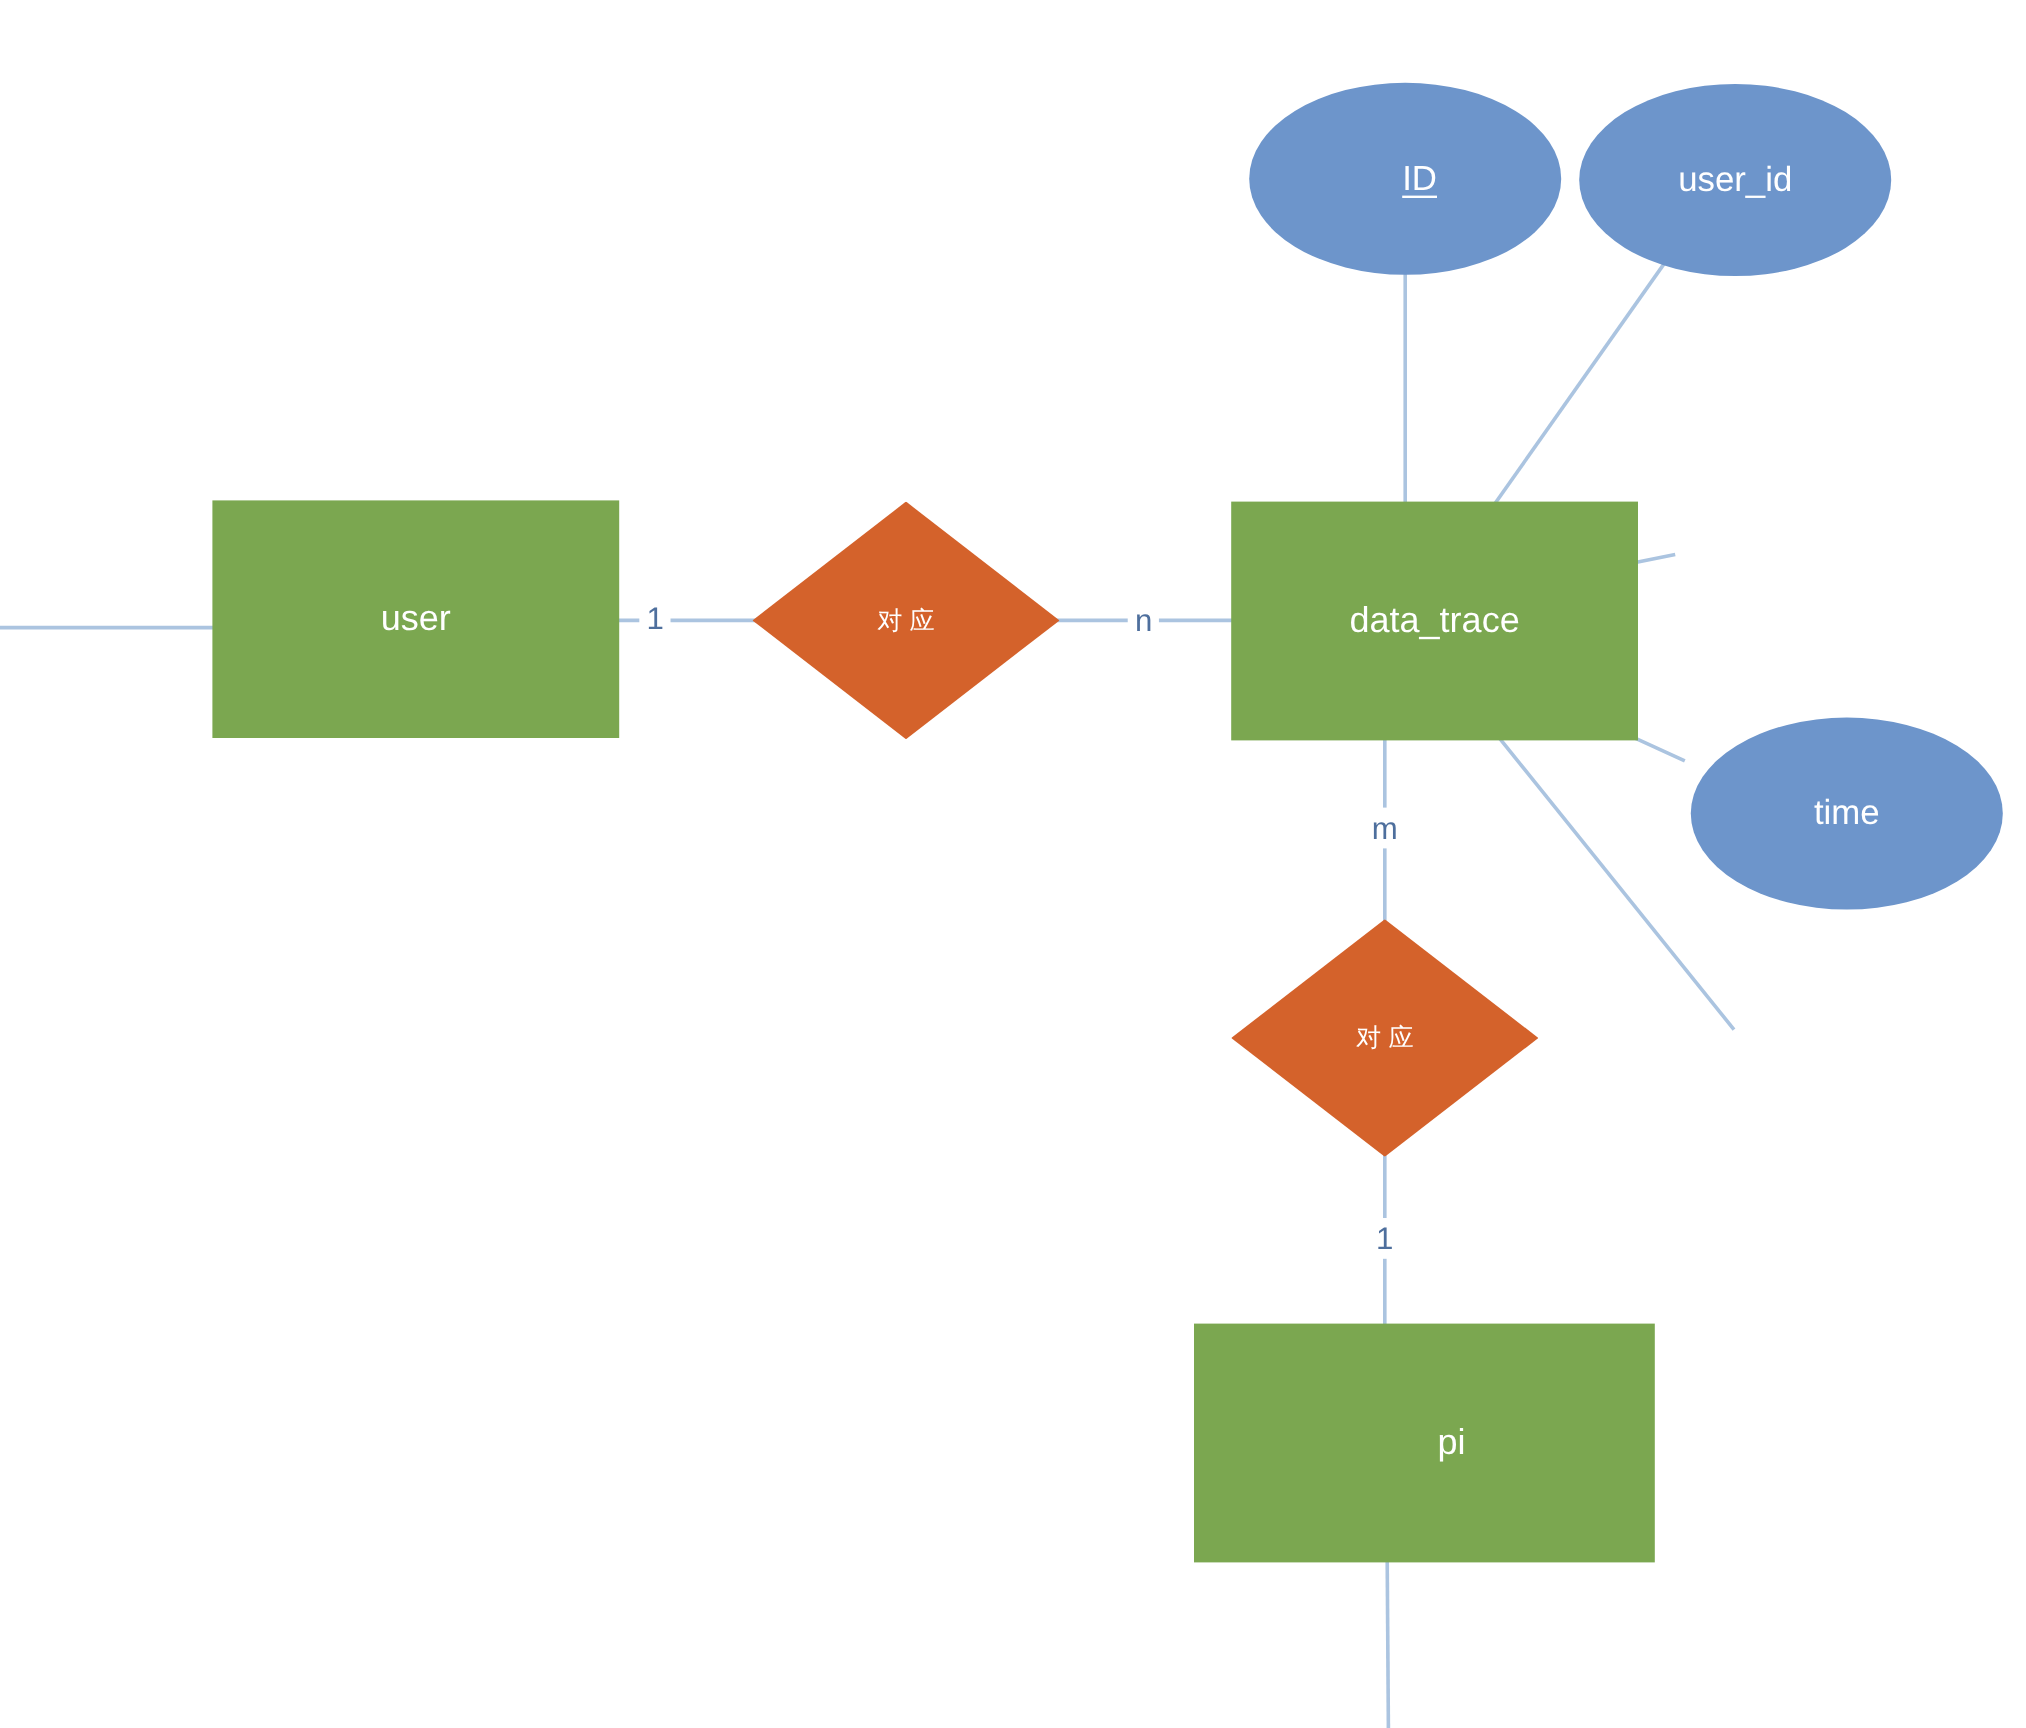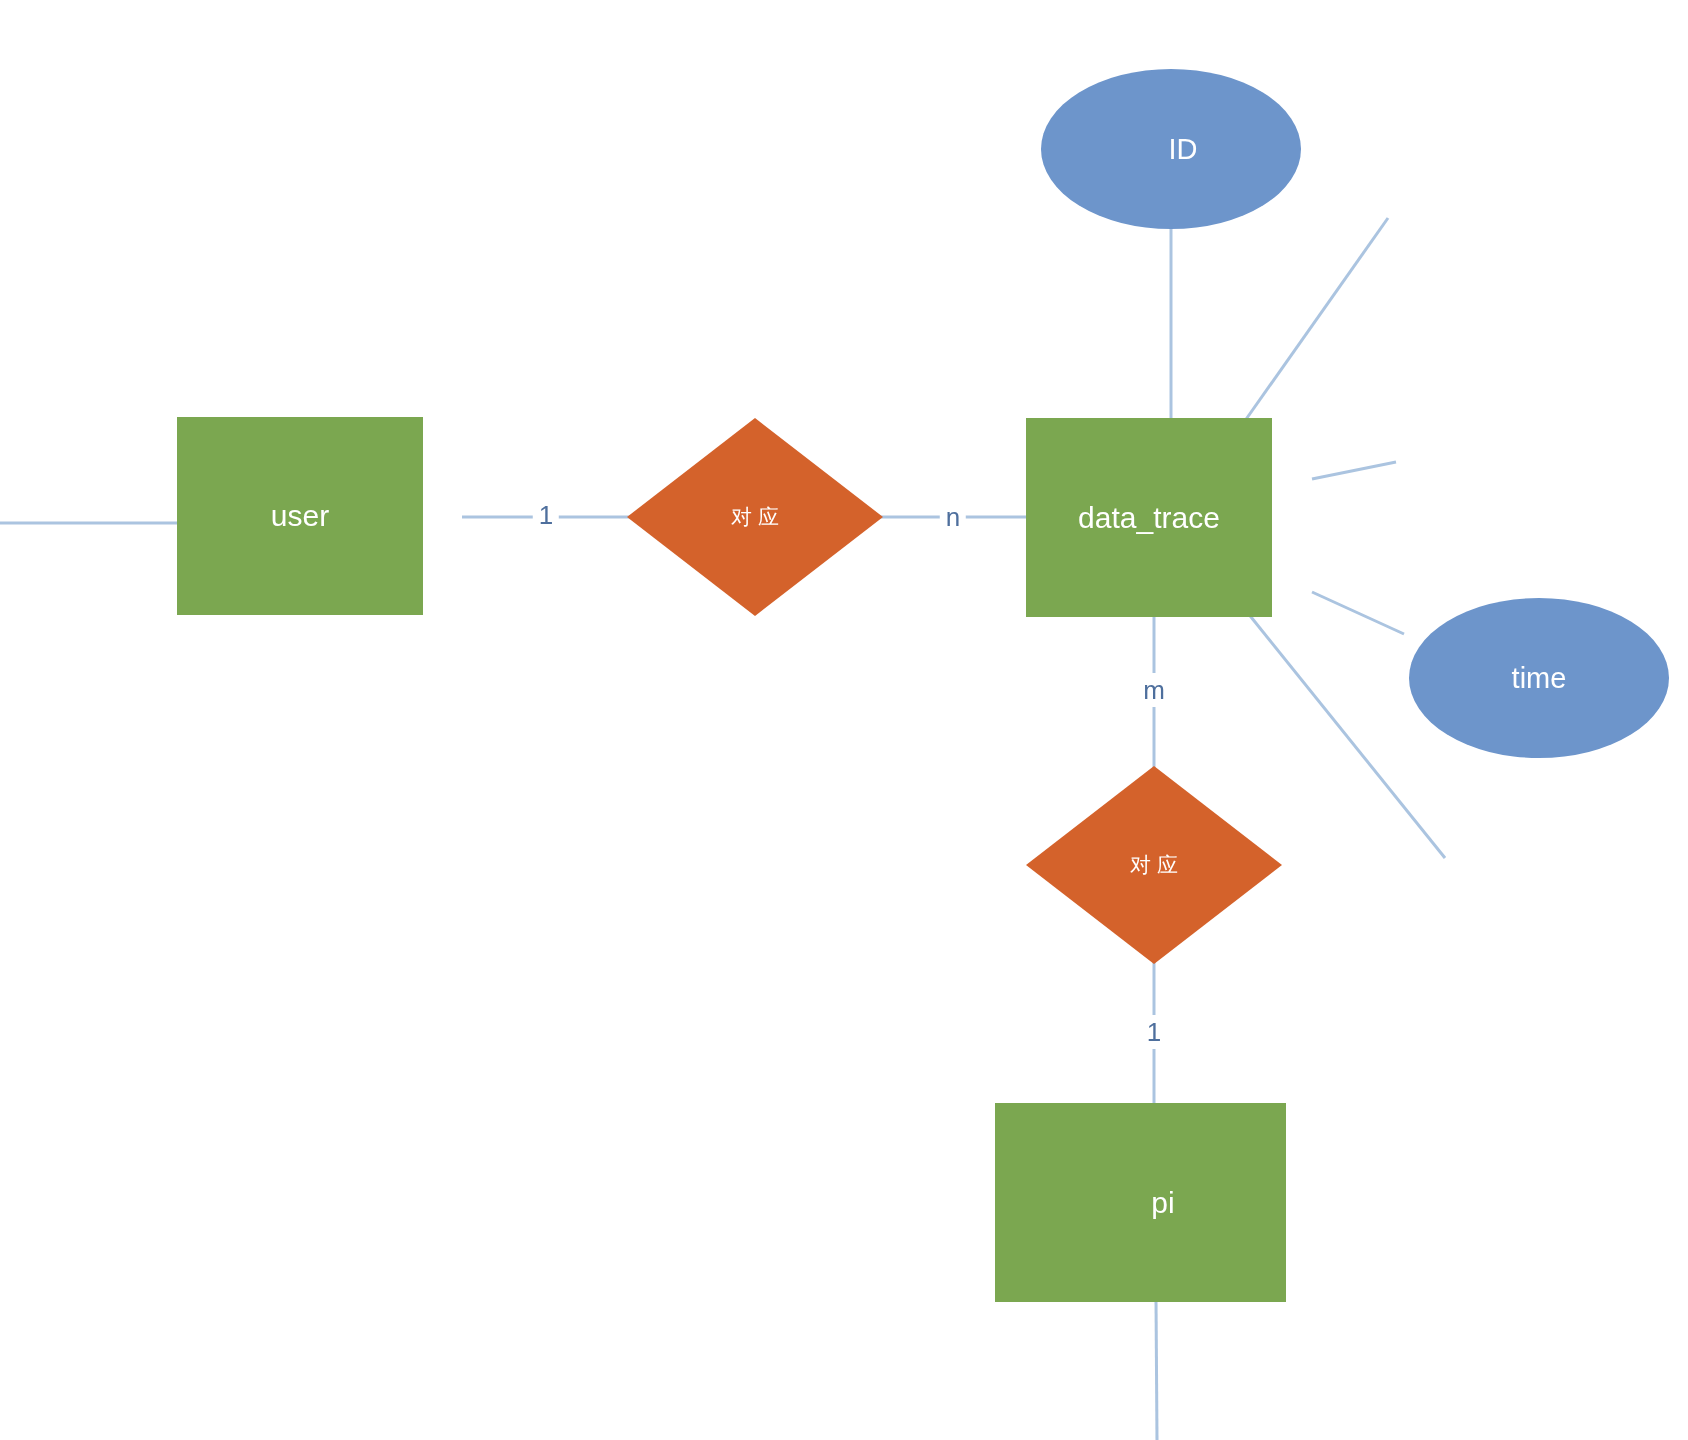--- a/index.html
+++ b/index.html
@@ -24,21 +24,21 @@
   .node {
     position: absolute;
     display: flex;
     align-items: center;
     justify-content: center;
     color: #ffffff;
     z-index: 1;
     text-align: center;
   }
   .entity {
-    width: 246px;
+    width: 339px;
     height: 198px;
     background: #7BA750;
     font-size: 30px;
     justify-content: center;
   }
   .diamond {
     width: 256px;
     height: 198px;
     background: #D4622B;
     clip-path: polygon(50% 0, 100% 50%, 50% 100%, 0 50%);
@@ -48,20 +48,21 @@
     box-sizing: border-box;
   }
   .attr {
     width: 260px;
     height: 160px;
     background: #6D95CB;
     border-radius: 50%;
     font-size: 29px;
   }
   .pk {
+    text-decoration: underline;
     text-decoration-thickness: 2px;
     text-underline-offset: 5px;
     margin-left: 24px;
   }
   .card {
     position: absolute;
     transform: translate(-50%, -50%);
     color: #4E6F9D;
     font-size: 26px;
     line-height: 1;
@@ -108,20 +109,23 @@
   </div>
 
   <div class="node diamond" style="left:1026px; top:766px;">
     <span>对应</span>
   </div>
 
   <div class="node attr" style="left:1041px; top:69px;">
     <span class="pk">ID</span>
   </div>
 
+  <div class="node attr" style="left:1316px; top:70px;">
+    <span>user_id</span>
+  </div>
 
 
   <div class="node attr" style="left:1409px; top:598px;">
     <span>time</span>
   </div>
 
 
   <span class="card" style="left:546px; top:515px;">1</span>
   <span class="card" style="left:953px; top:517px;">n</span>
   <span class="card" style="left:1154px; top:690px;">m</span>

